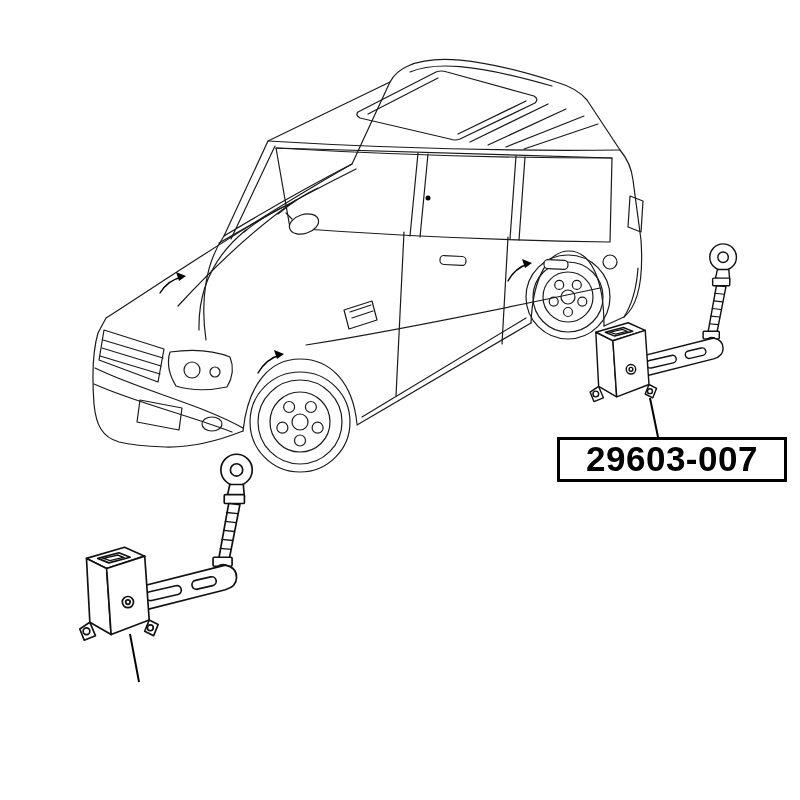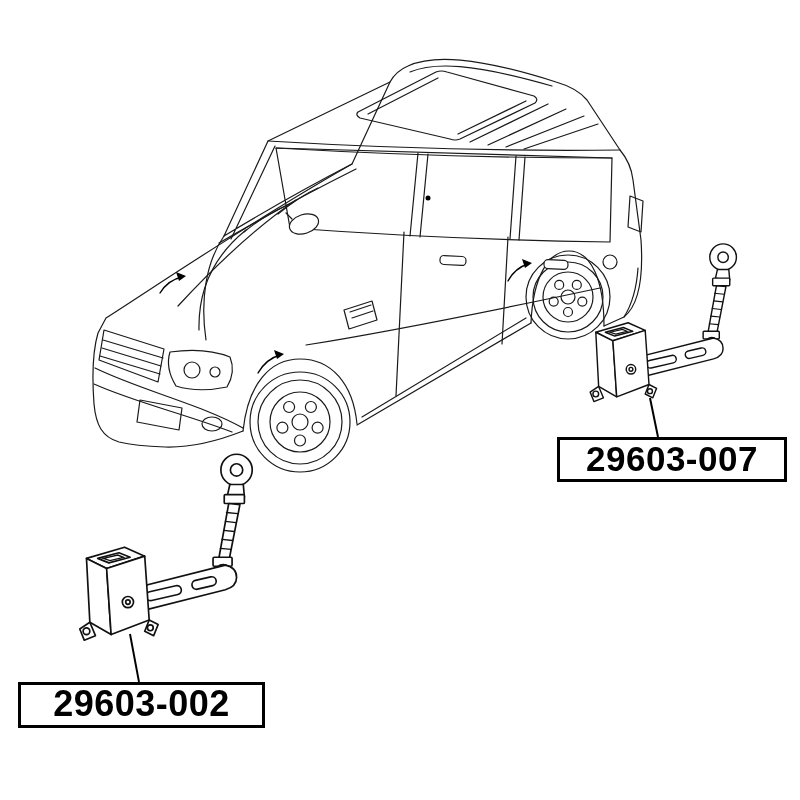--- a/index.html
+++ b/index.html
@@ -175,17 +175,14 @@
   <use href="#lvl-sensor" transform="translate(592,242) scale(0.95)"></use>
   <use href="#lvl-sensor" transform="translate(82,452) scale(1.12)"></use>
 
   <path class="lead" d="M650,398 L658,437"></path>
   <path class="lead" d="M130,634 L139,682"></path>
 </svg>
 
 <div class="part-label" id="label-right">
   <span>29603-007</span>
 </div>
-<div class="part-label" id="label-left">
-  <span>29603-002</span>
-</div>
 
 </div>
 
 </body></html>

